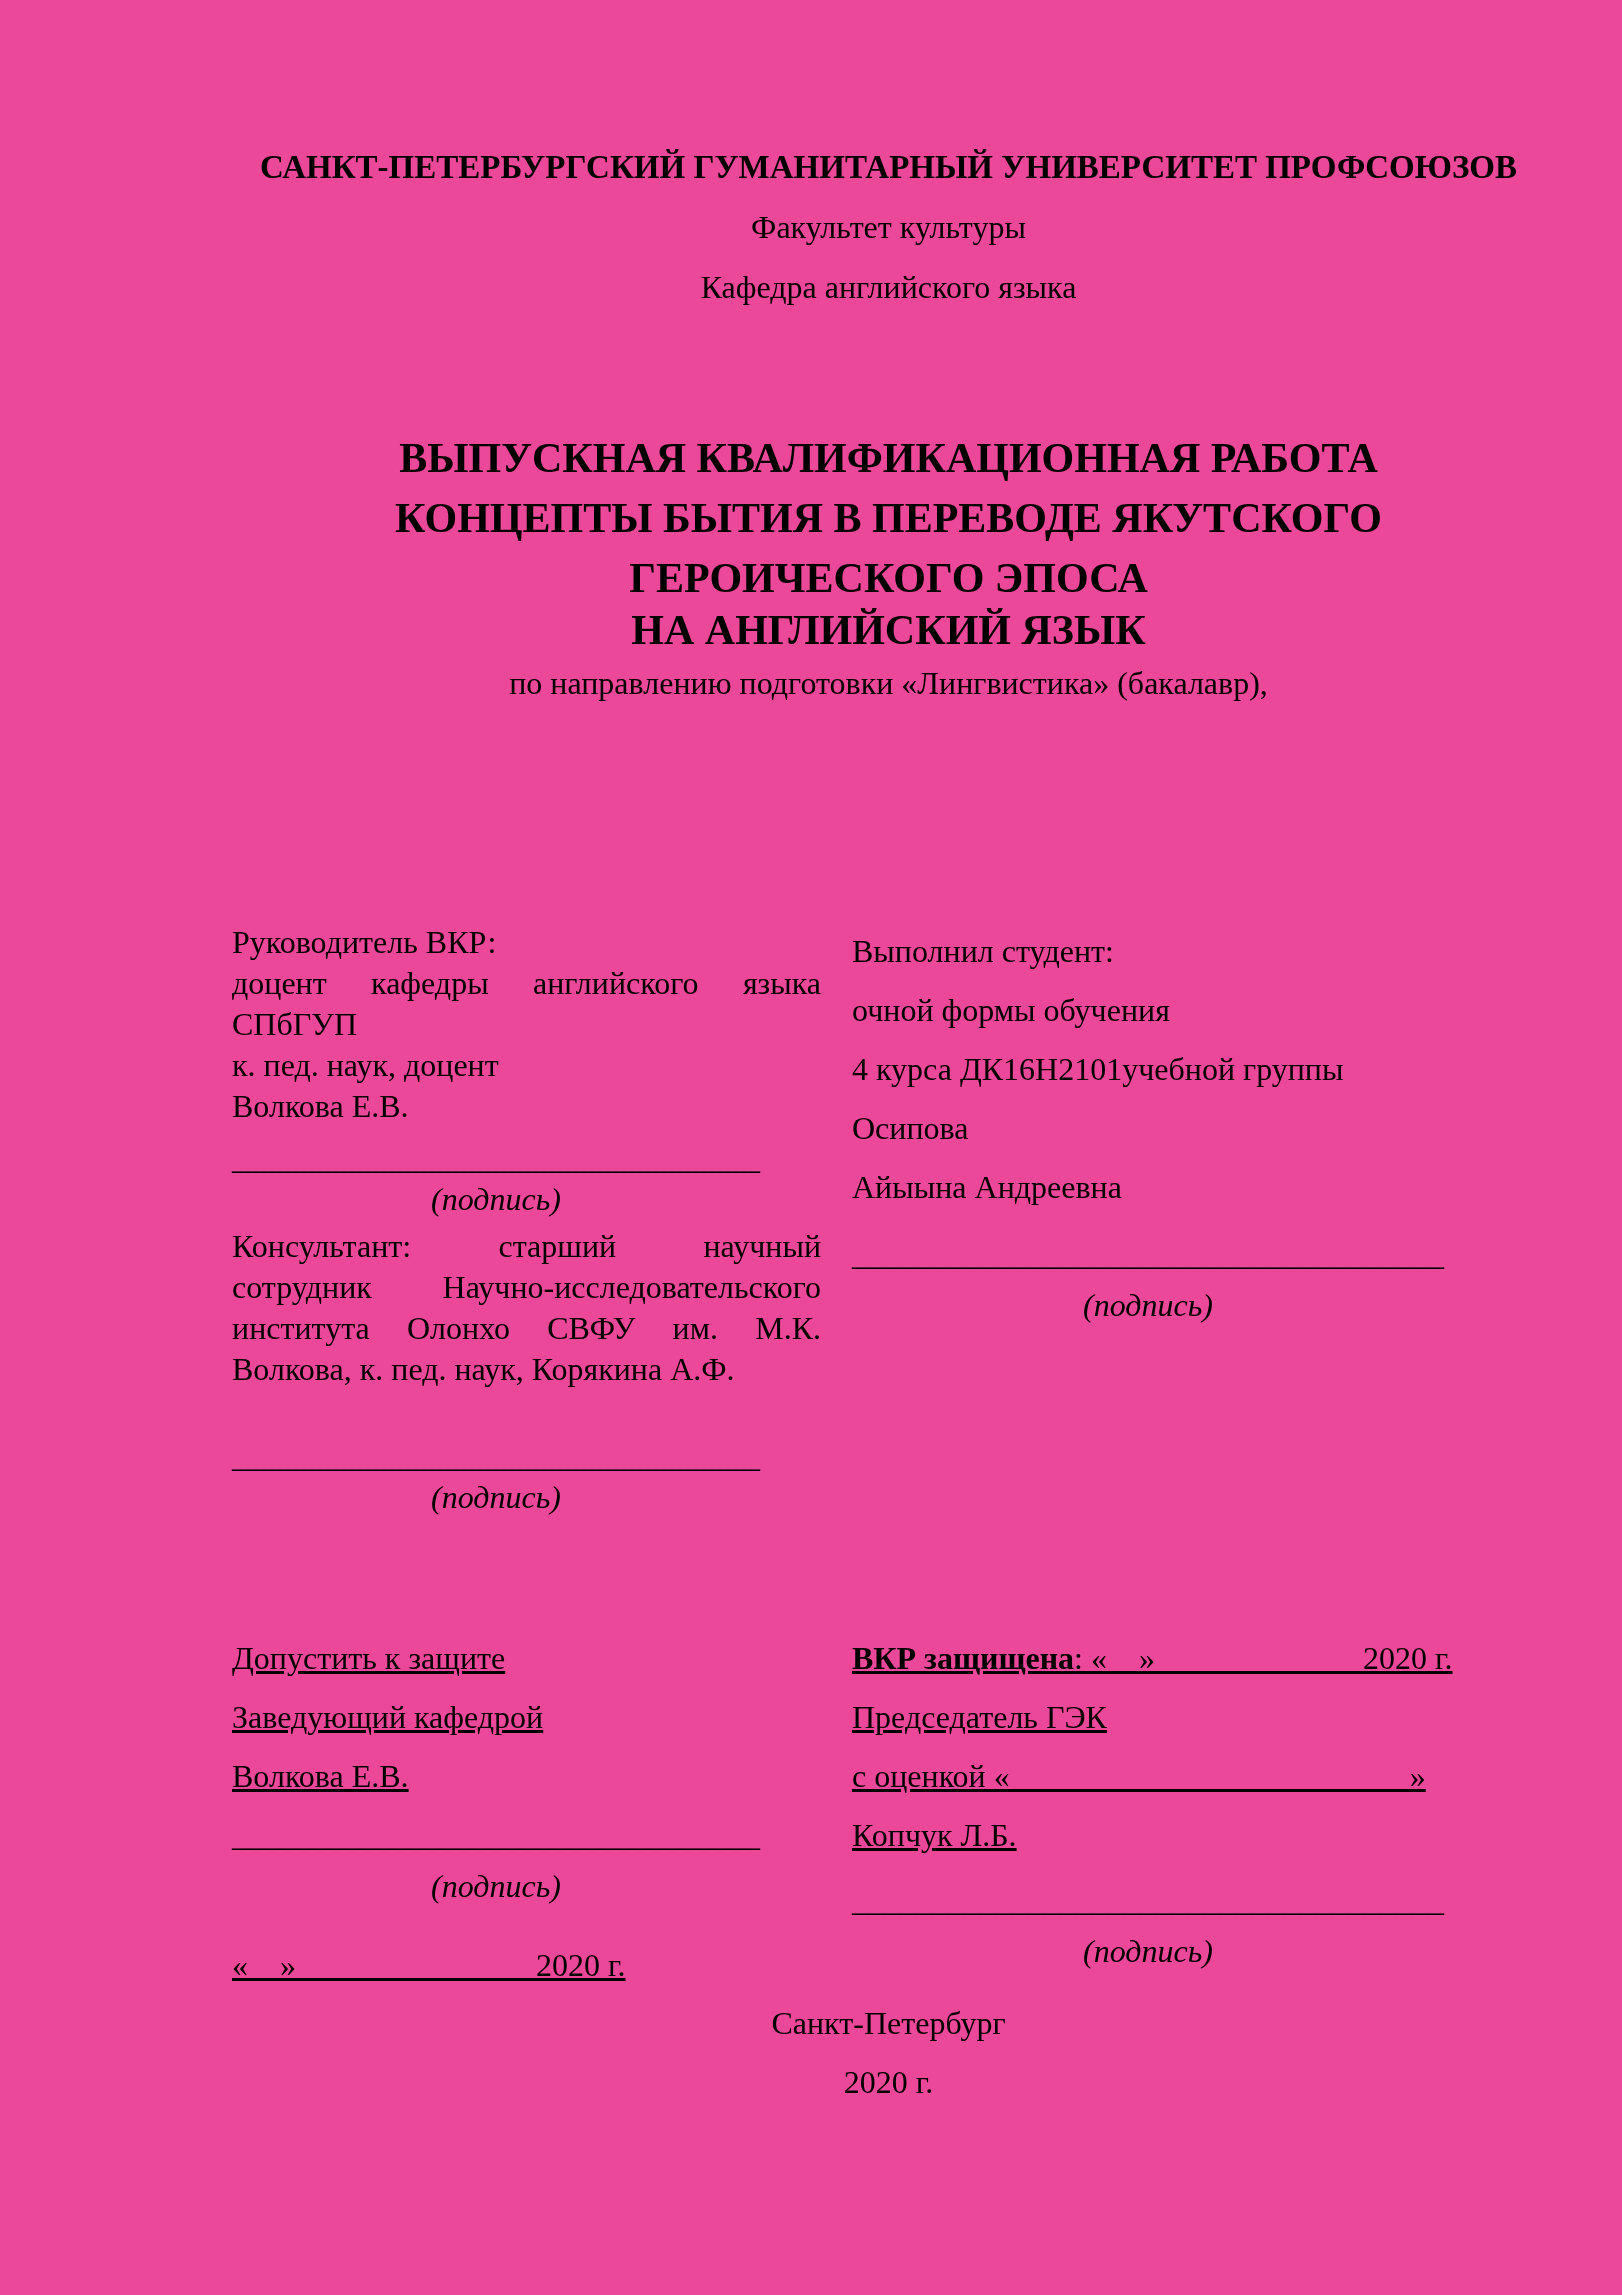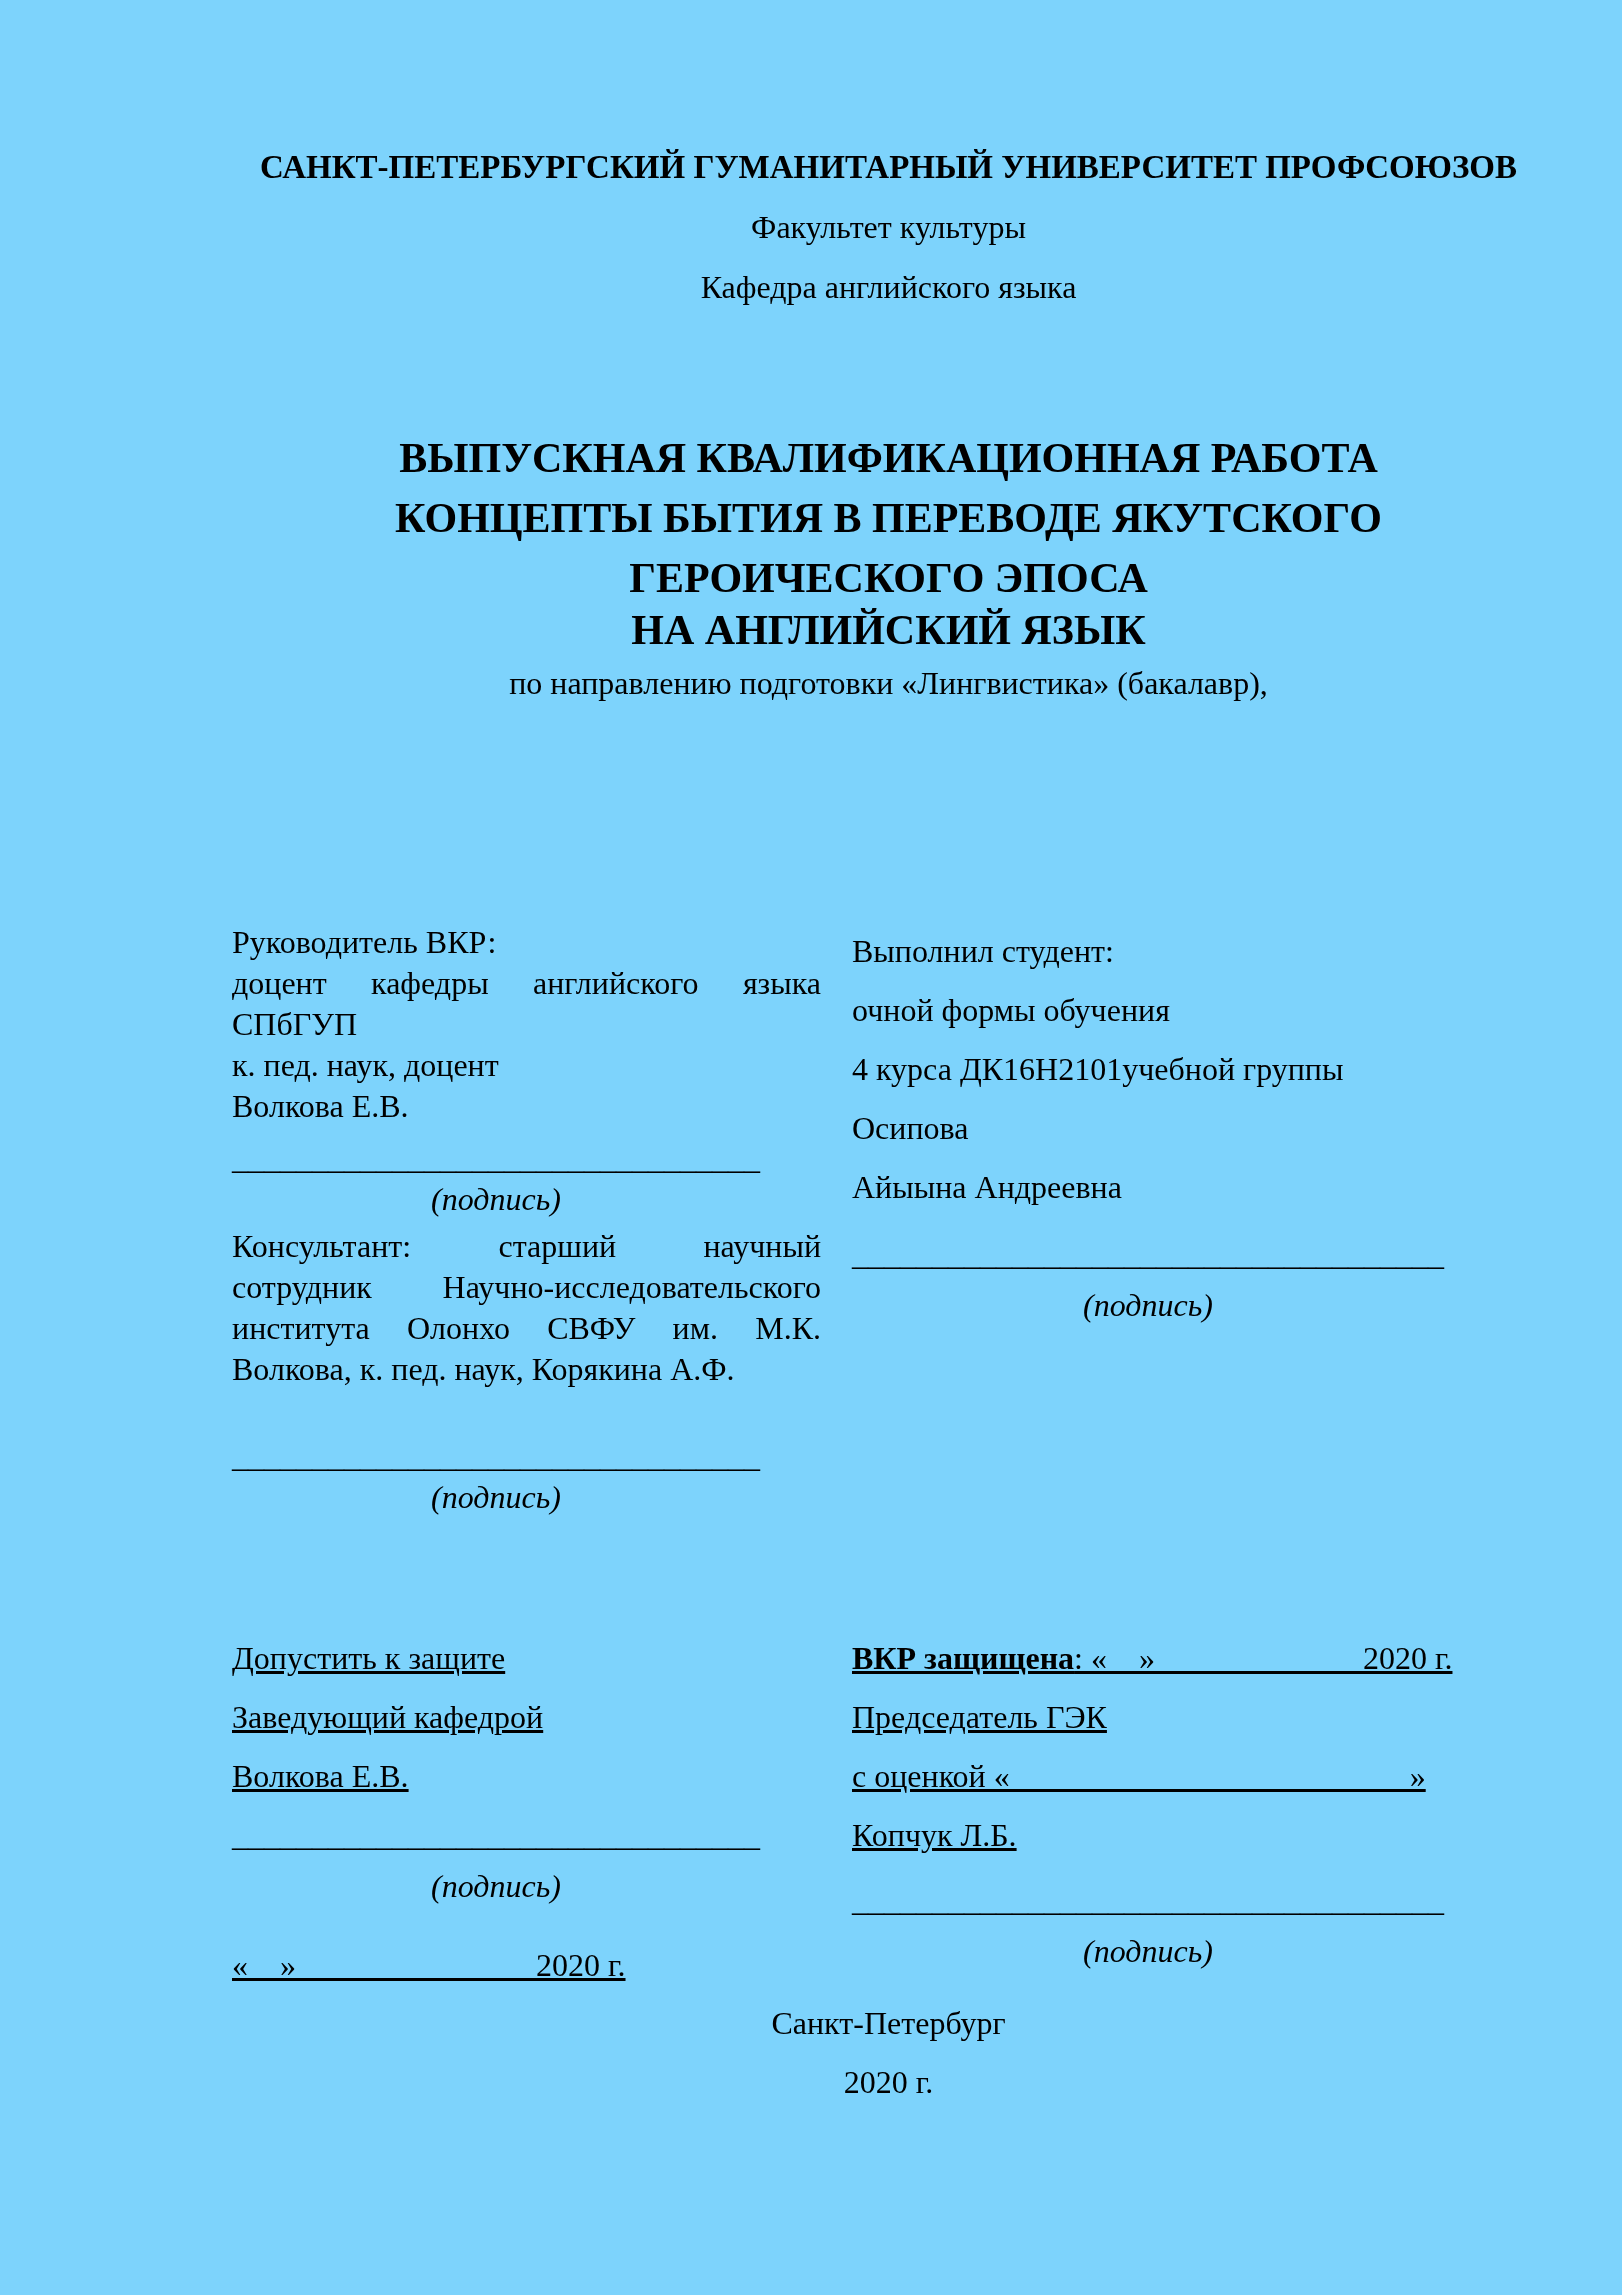--- a/index.html
+++ b/index.html
@@ -4,21 +4,21 @@
 <style>
   html, body {
     margin: 0;
     padding: 0;
     background: #ffffff;
   }
   .page {
     position: relative;
     width: 1623px;
     height: 2295px;
-    background: #7dd3fc;
+    background: #ec4899;
     color: #000000;
     font-family: "Liberation Serif", "DejaVu Serif", serif;
     font-size: 32px;
     overflow: hidden;
   }
   .block {
     position: absolute;
     left: 232px;
     width: 1313px;
   }

